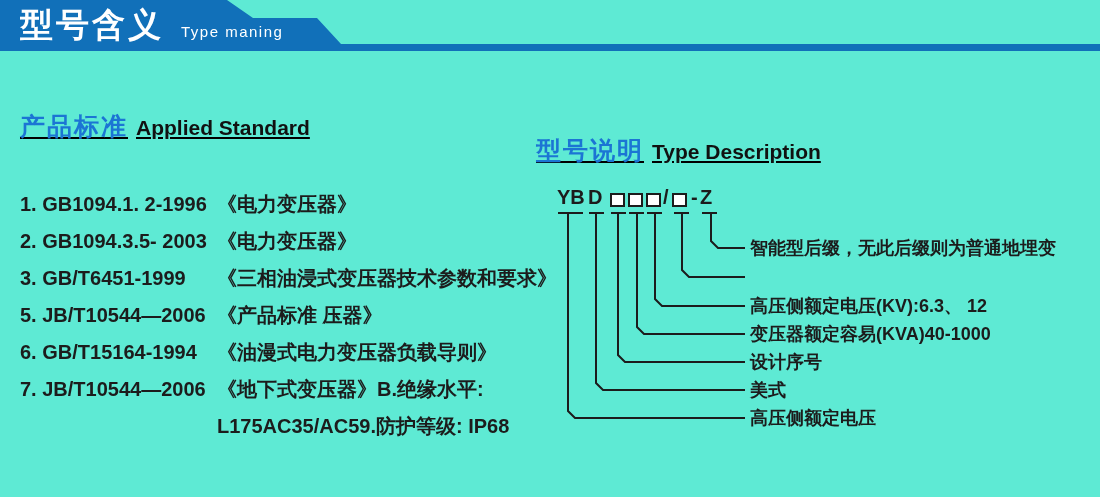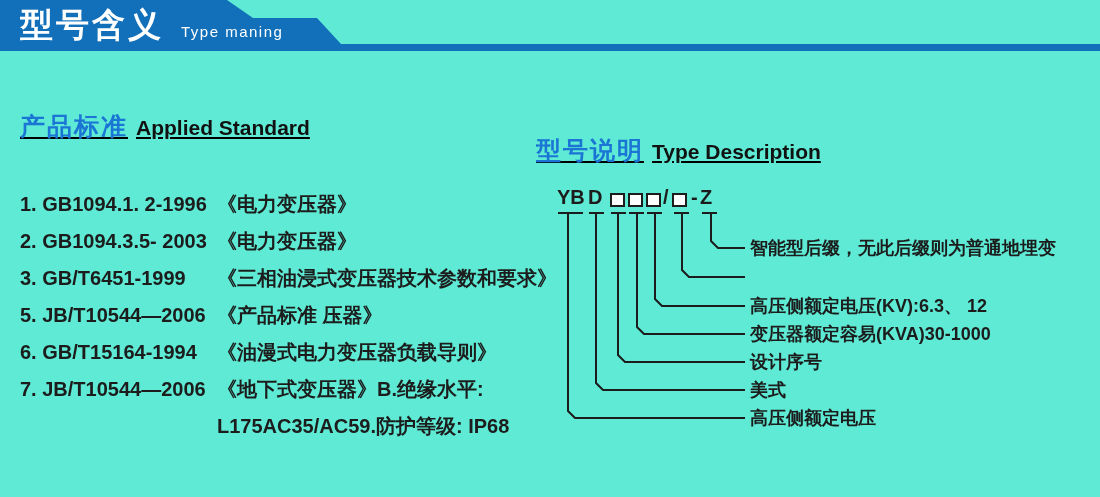--- a/index.html
+++ b/index.html
@@ -125,19 +125,19 @@
         <polyline points="68,27 68,169 75,176 195,176"></polyline>
 
         <polyline points="46,27 46,197 53,204 195,204"></polyline>
 
         <polyline points="18,27 18,225 25,232 195,232"></polyline>
       </g>
     </svg>
 
     <div class="dlabel" style="top:52px">智能型后缀，无此后缀则为普通地埋变</div>
     <div class="dlabel" style="top:110px">高压侧额定电压(KV):6.3、 12</div>
-    <div class="dlabel" style="top:138px">变压器额定容易(KVA)30-1000</div>
+    <div class="dlabel" style="top:138px">变压器额定容易(KVA)40-1000</div>
     <div class="dlabel" style="top:166px">设计序号</div>
     <div class="dlabel" style="top:194px">美式</div>
     <div class="dlabel" style="top:222px">高压侧额定电压</div>
   </div>
 
 </div>
 
 </body></html>

